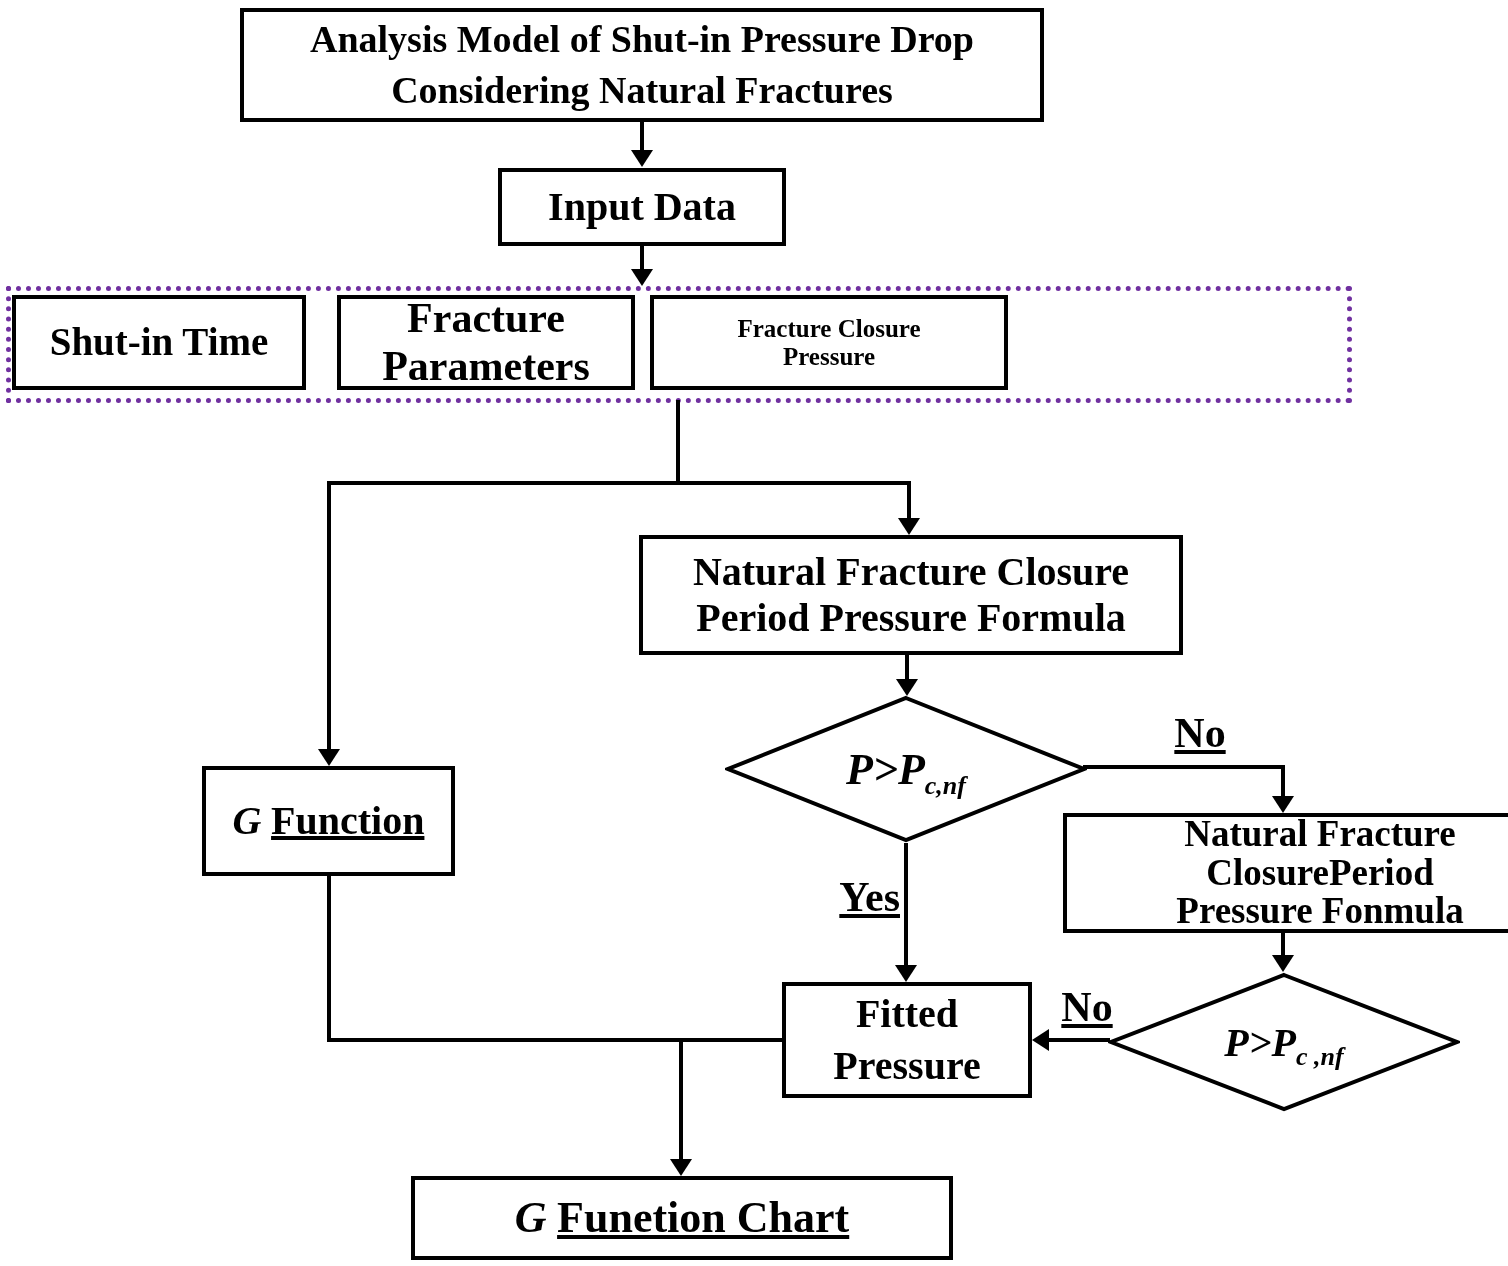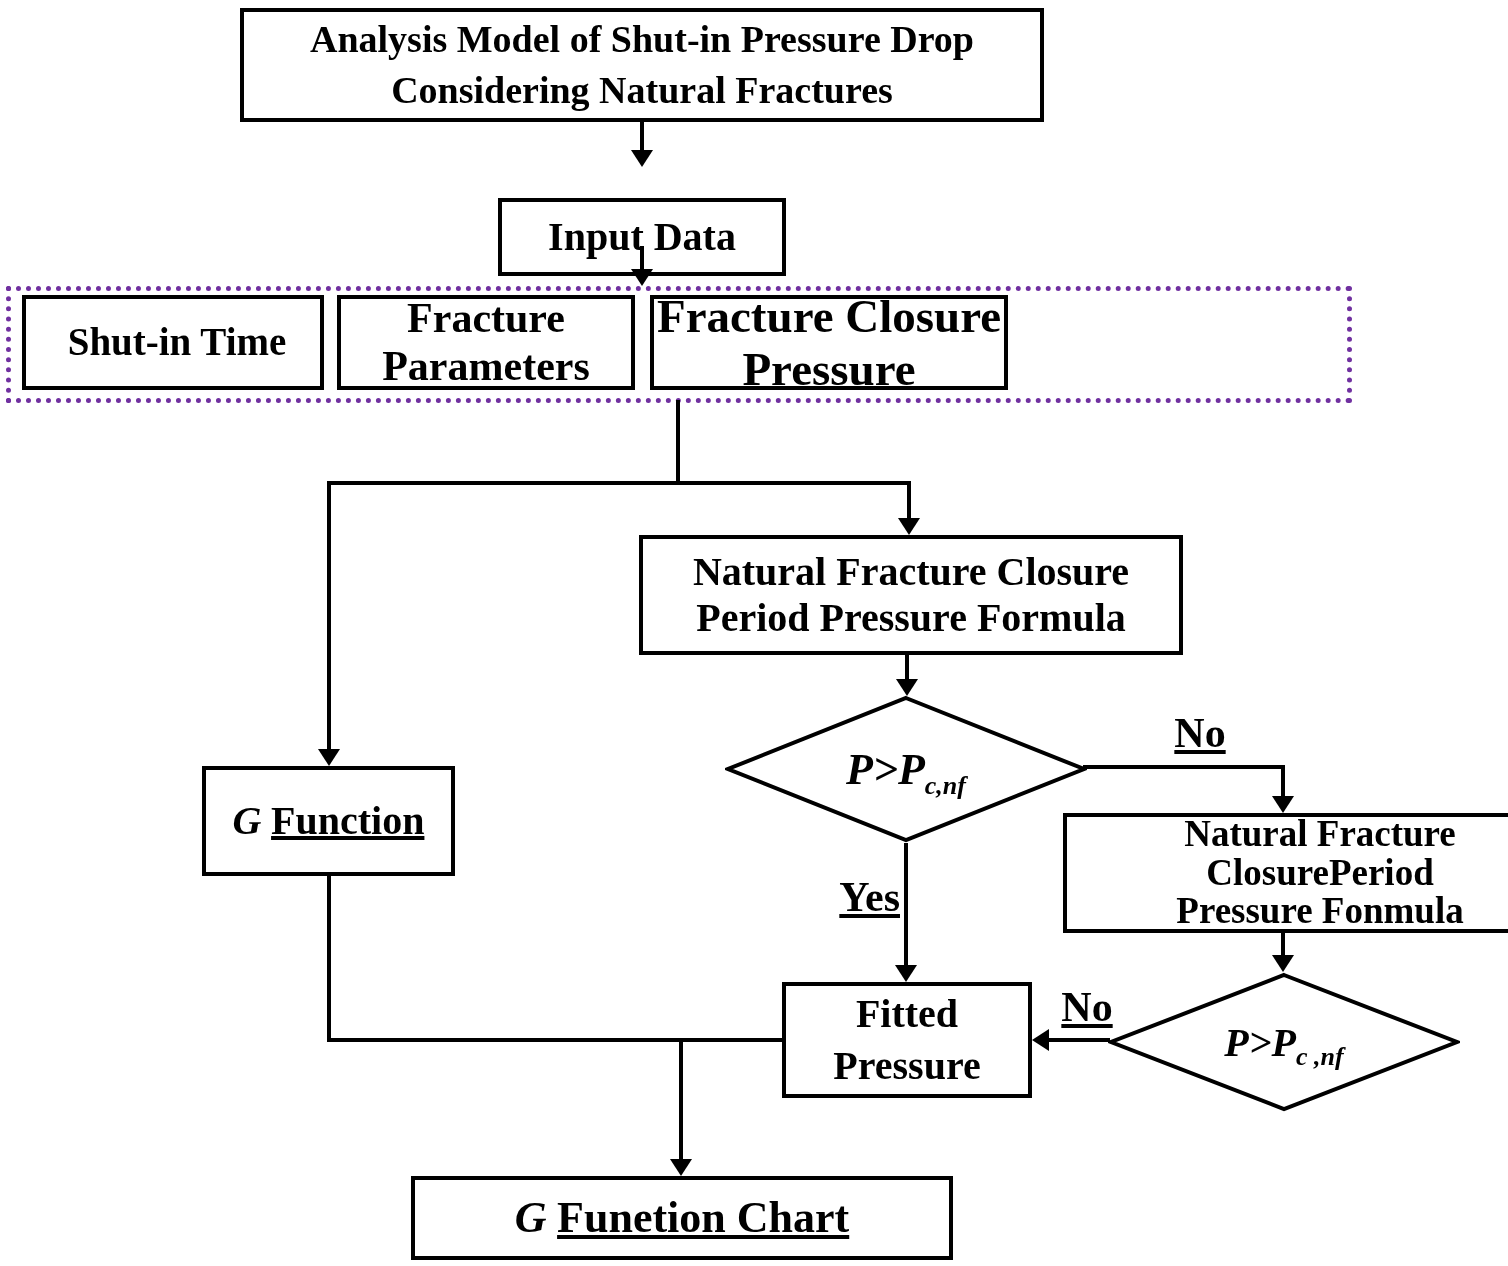--- a/index.html
+++ b/index.html
@@ -39,24 +39,24 @@
   .diamond { position:absolute; display:flex; align-items:center; justify-content:center; }
   .diamond svg { position:absolute; left:0; top:0; width:100%; height:100%; }
   .dlabel { position:relative; font-style:italic; font-size:44px; }
   .dlabel sub { font-size:26px; line-height:0; }
   .lbl { position:absolute; font-size:42px; line-height:1;text-decoration:underline; }
   .italic-g { font-style:italic; }
   .after-g { margin-left:0.24em;text-decoration:underline; }
 
   
   .n-title  { left:240px; top:8px;    width:796px; height:106px; font-size:38px; line-height:1.35; }
-  .n-input  { left:498px; top:168px;  width:280px; height:70px;margin-top:30px;  }
-  .n-shut   { left:22px;  top:295px;  width:286px; height:87px;  font-size:39px;padding-left:8px; }
+  .n-input  { left:498px; top:168px;  width:280px; height:70px;  }
+  .n-shut   { left:12px;  top:295px;  width:286px; height:87px;  font-size:39px; }
   .n-fpar   { left:337px; top:295px;  width:290px; height:87px;  font-size:42px; line-height:1.12; }
-  .n-fcp    { left:650px; top:295px;  width:350px; height:87px;  font-size:47px; line-height:1.12; }
+  .n-fcp    { left:650px; top:295px;  width:350px; height:87px;  font-size:25px; line-height:1.12; }
   .n-pump   { left:1030px;top:295px;  width:308px; height:87px;  font-size:39px; }
   .n-nfc1   { left:639px; top:535px;  width:536px; height:112px; line-height:1.15; }
   .n-nfc2   { left:1063px;top:813px;  width:430px; height:112px; font-size:37px; line-height:1.05;padding-left:38px; }
   .n-gfun   { left:202px; top:766px;  width:245px; height:102px; }
   .n-fit    { left:782px; top:982px;  width:242px; height:108px; line-height:1.3; }
   .n-chart  { left:411px; top:1176px; width:534px; height:76px;  font-size:44px; }
   .d1 { left:725px; top:695px; width:362px; height:148px; }
   .d2 { left:1108px; top:972px; width:352px; height:140px; }
   .d2 .dlabel { font-size:40px; }
   .lbl-yes { left:792px; top:876px; width:108px; text-align:right; }

